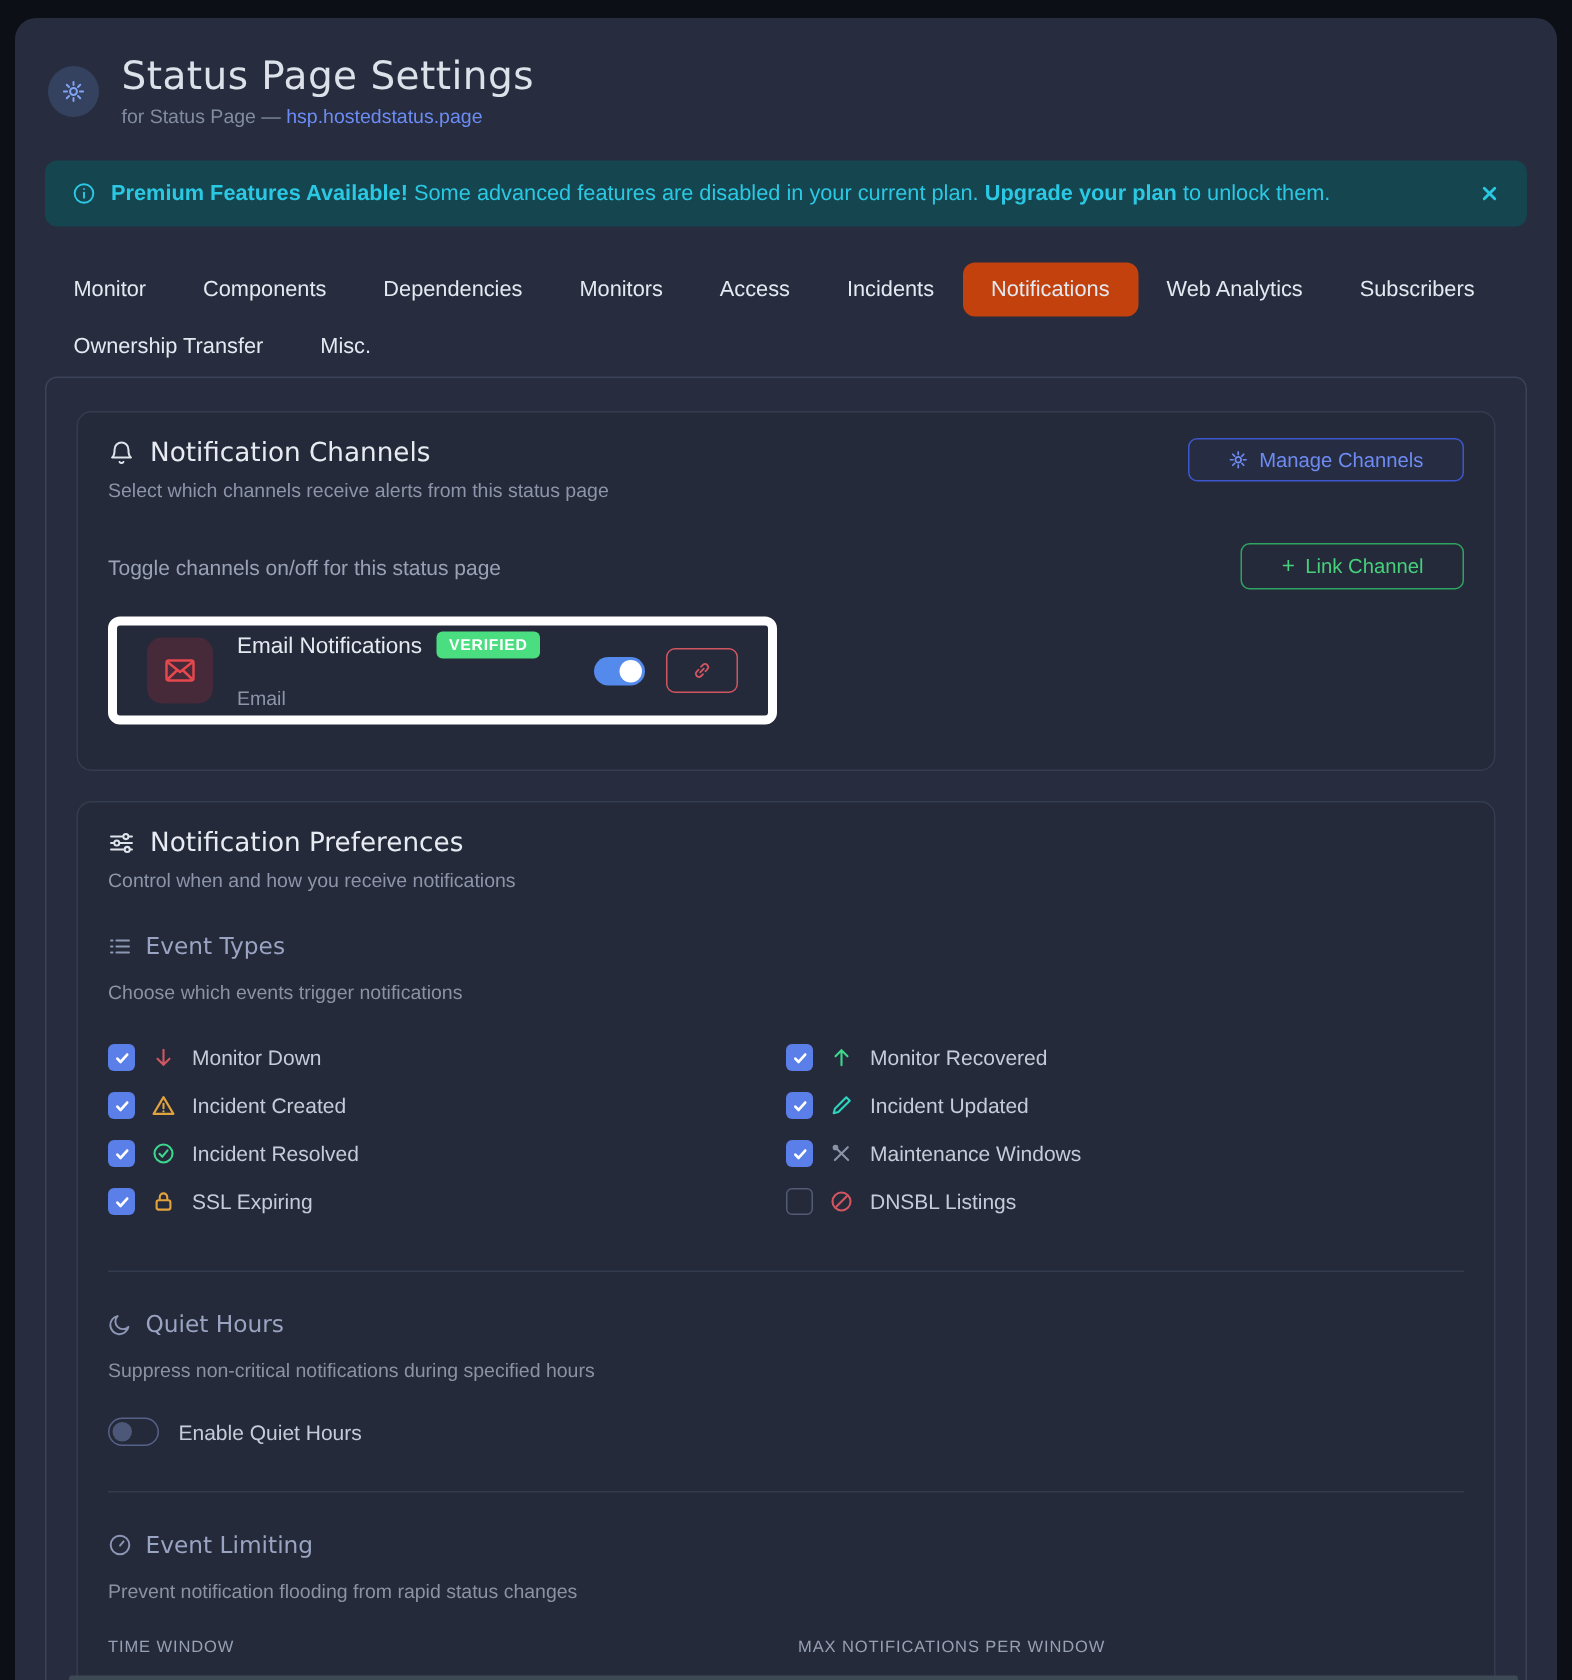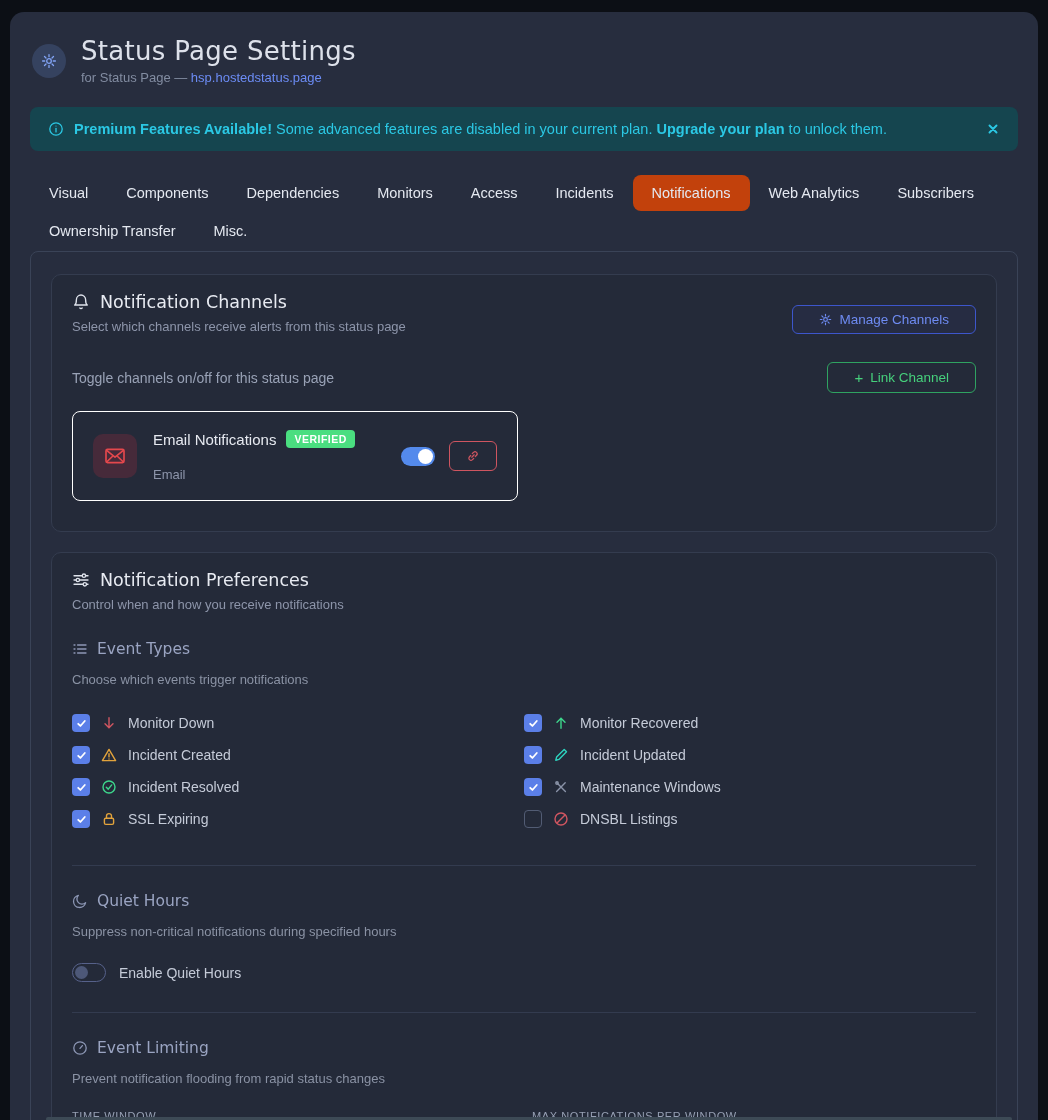--- a/index.html
+++ b/index.html
@@ -48,39 +48,39 @@
   
   .tab-content {
     margin-top:2px; border:1px solid #3a4357; border-radius:8px;
     padding:22px 20px 40px;
   }
   .panel {
     background:#242a39; border:1px solid #343c4f; border-radius:10px;
     padding:17px 20px 30px;
   }
   .panel + .panel { margin-top:20px; }
-  .panel-head { display:flex; justify-content:space-between; align-items:flex-end; }
+  .panel-head { display:flex; justify-content:space-between; align-items:flex-start; }
   .section-title {
     font-family:"DejaVu Sans", sans-serif; font-size:17.5px; color:#e8ebf2;
     display:flex; align-items:center; gap:10px; font-weight:500;
   }
   .section-title svg { color:#dfe3ec; }
   .section-sub { font-size:13px; color:#8d95aa; margin-top:7px; }
   .btn {
     display:inline-flex; align-items:center; gap:7px; font-size:13.5px;
     border-radius:6px; padding:6px 26px; cursor:pointer; background:transparent;
     font-family:"Liberation Sans", sans-serif;
   }
   .btn-blue { border:1px solid #3d56cc; color:#6e8bf2; background:rgba(70,100,235,0.05); }
   .btn-green { border:1px solid #2fa361; color:#46d07c; }
   .hint-row { margin-top:28px; display:flex; justify-content:space-between; align-items:center; }
   .hint-text { font-size:14px; color:#99a2b6; }
   
   .channel-card {
-    margin-top:18px; width:446px; height:90px; border:1px solid #ffffff;
+    margin-top:18px; width:446px; height:72px; border:6px solid #ffffff;
     border-radius:8px; padding:0 20px; display:flex; align-items:center; gap:16px;
   }
   .channel-icon {
     width:44px; height:44px; border-radius:10px; background:#462a3a; flex:none;
     display:flex; align-items:center; justify-content:center; color:#e5484d;
   }
   .channel-name-row { display:flex; align-items:center; gap:10px; }
   .channel-name { font-size:15px; color:#e6e9f0; font-weight:500; }
   .verified-badge {
     background:#4ade80; color:#ffffff; font-size:10.5px; font-weight:700;
@@ -170,21 +170,21 @@
     <button class="banner-close">
       <span class="icon">
         <svg width="14" height="14" viewBox="0 0 16 16" fill="none" stroke="currentColor" stroke-width="2.2" stroke-linecap="round">
           <path d="M4 4l8 8M12 4l-8 8"></path>
         </svg>
       </span>
     </button>
   </div>
 
   <div class="tabs" id="tabs">
-      <div class="tab">Visual</div>
+      <div class="tab">Monitor</div>
       <div class="tab">Components</div>
       <div class="tab">Dependencies</div>
       <div class="tab">Monitors</div>
       <div class="tab">Access</div>
       <div class="tab">Incidents</div>
       <div class="tab active">Notifications</div>
       <div class="tab">Web Analytics</div>
       <div class="tab">Subscribers</div>
       <div class="tab">Ownership Transfer</div>
       <div class="tab">Misc.</div>

